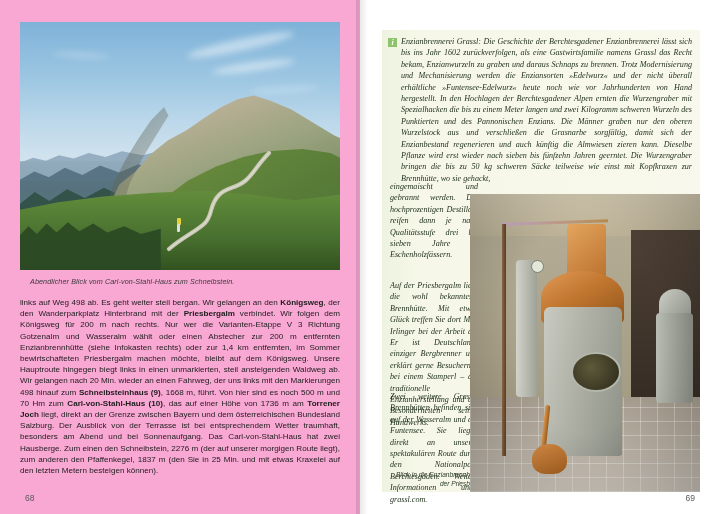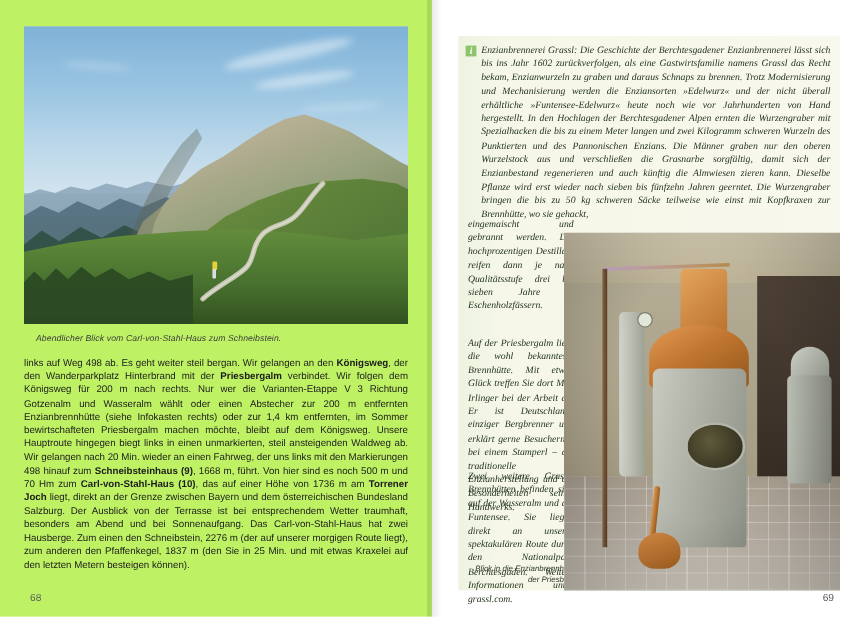--- a/index.html
+++ b/index.html
@@ -10,21 +10,21 @@
     overflow:hidden;
     position:relative;
   }
   .page{
     position:absolute;inset:0;
     background:#fdfdfc;
   }
   
   .left-page{
     position:absolute;left:0;top:0;width:360px;height:514px;
-    background:#bef264;
+    background:#f9a8d4;
   }
   .hero-photo{
     position:absolute;left:20px;top:22px;width:320px;height:248px;
     overflow:hidden;
     background:linear-gradient(to bottom,#93bede 0%,#a9cde6 28%,#c2dbea 44%,#b9d3e2 52%,#7f9f90 62%,#5c7c4e 75%,#3f6334 100%);
   }
   .sky{
     position:absolute;left:0;top:0;width:100%;height:56%;
     background:linear-gradient(to bottom,#7fb2d8 0%,#9cc6e2 40%,#bcd8ea 72%,#d2e3ee 100%);
   }

